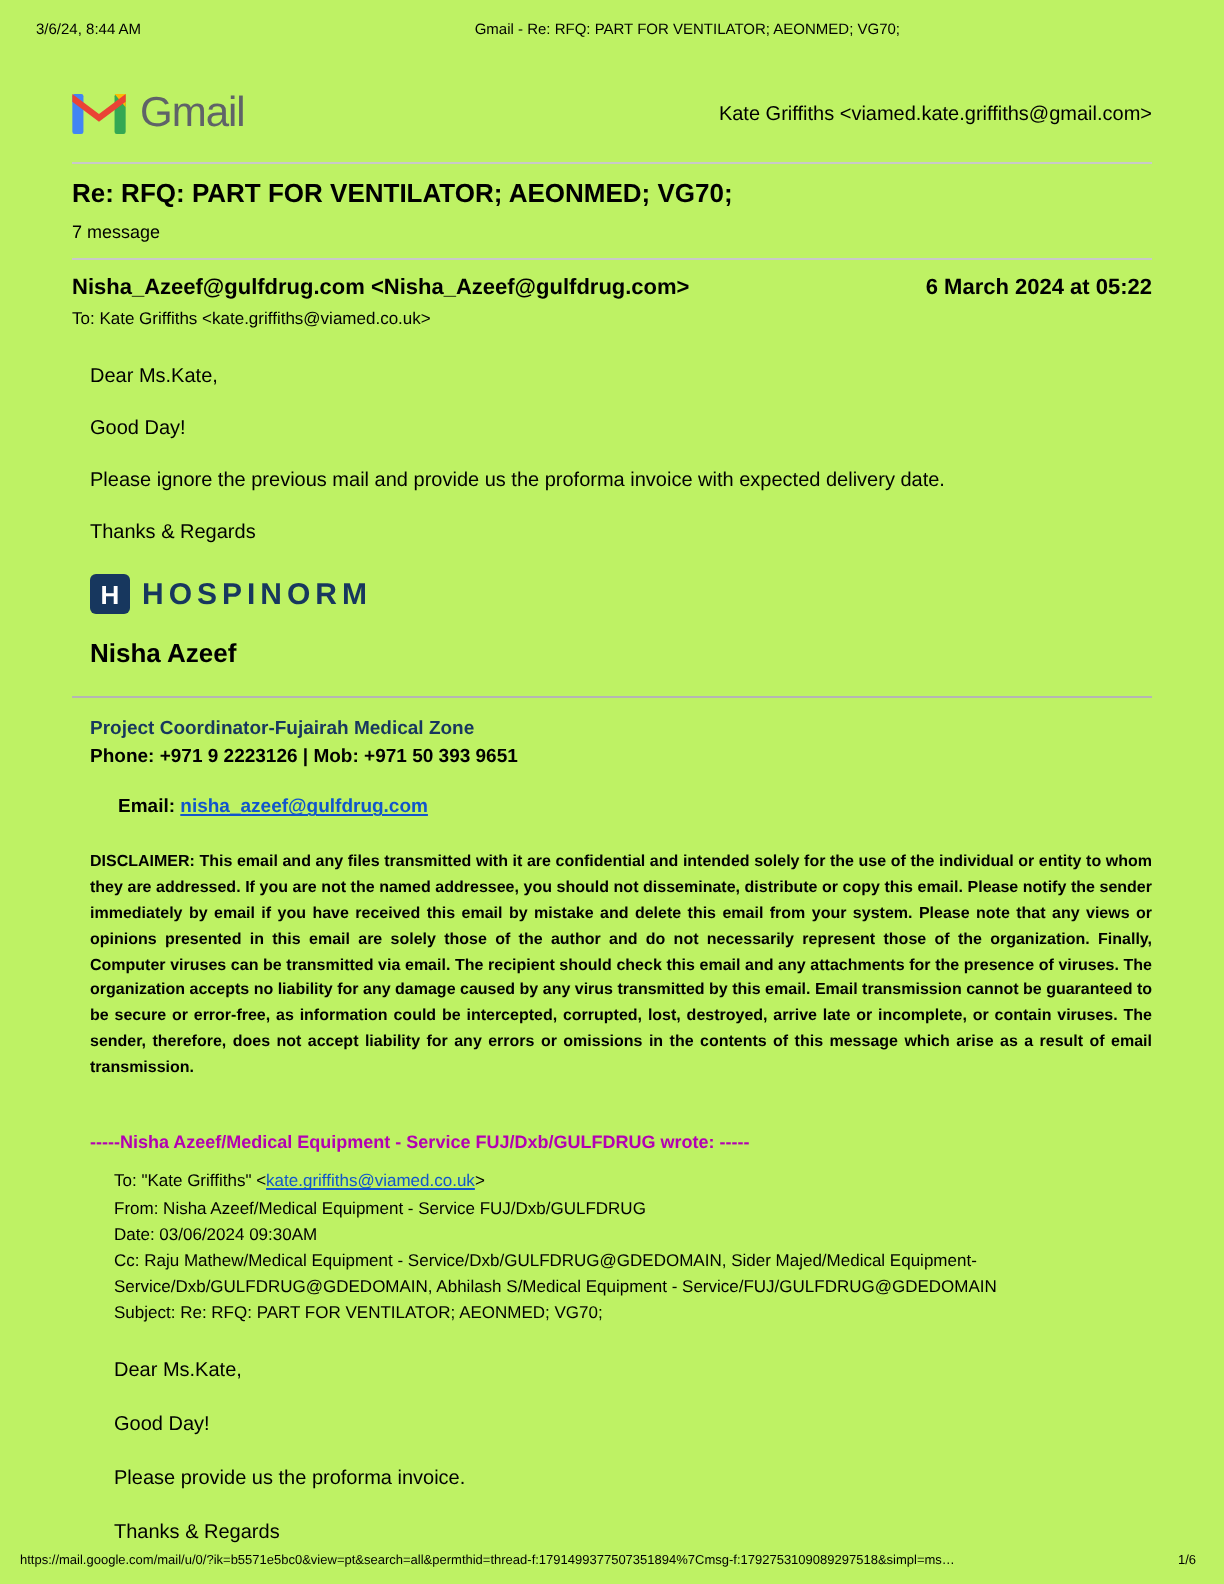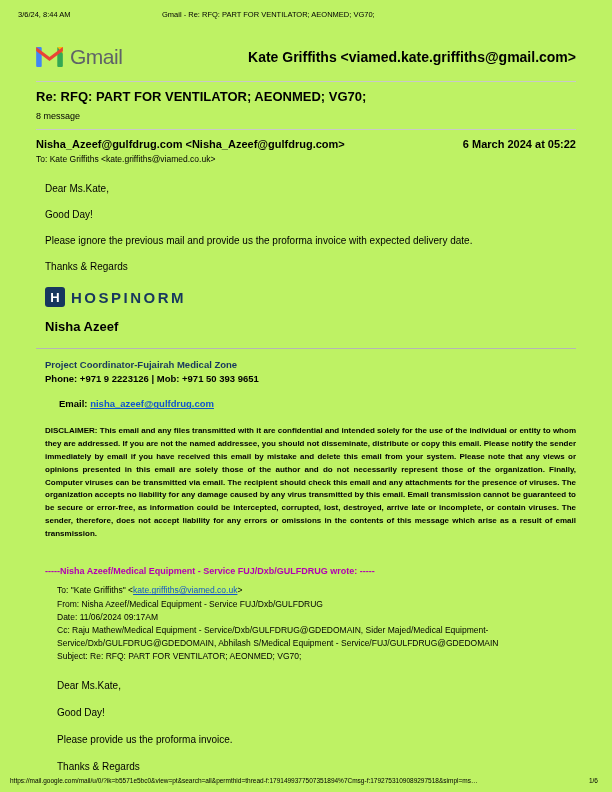--- a/index.html
+++ b/index.html
@@ -3,30 +3,30 @@
 <meta charset="utf-8">
 <style>
   * { box-sizing: border-box; margin: 0; padding: 0; }
   html, body { background: #ffffff; }
   body { font-family: "Liberation Sans", sans-serif; color: #000; }
   .page { position: relative; width: 612px; height: 792px; background: #bef264; overflow: hidden; }
 
   
   .print-header { position: absolute; top: 10px; left: 18px; right: 18px; display: flex; font-size: 7.5px; color: #000; }
   .ph-left { flex: 1; text-align: left; }
-  .ph-center { flex: 2; text-align: left; }
+  .ph-center { flex: 2; text-align: right; }
   .ph-right { flex: 1; }
   .print-footer { position: absolute; bottom: 8px; left: 10px; right: 14px; display: flex; justify-content: space-between; font-size: 6.5px; color: #000; }
 
   .content { margin: 0 36px; padding-top: 40px; }
 
   .masthead { display: flex; justify-content: space-between; align-items: center; height: 34px; }
   .gmail-logo { display: flex; align-items: center; gap: 7px; }
   .gmail-word { font-size: 21px; color: #5f6368; letter-spacing: -0.5px; }
-  .account { font-size: 14px; font-weight: bold; padding-left: 32px; }
+  .account { font-size: 10px; font-weight: normal; padding-left: 32px; }
 
   .rule { border: none; border-top: 1px solid #c9c9c9; margin: 7px 0; }
 
   .subject { font-size: 13px; font-weight: bold; margin-top: 6px; }
   .msgcount { font-size: 9px; margin-top: 7px; margin-bottom: 8px; }
 
   .hdr { font-size: 8.5px; line-height: 1.45; }
   .from-row { display: flex; justify-content: space-between; font-size: 11px; font-weight: bold; margin-top: 8px; margin-bottom: 3px; }
 
   .msg-body { padding-left: 9px; margin-top: 18px; }
@@ -76,21 +76,21 @@
           <path d="M0,0 L12,9 L24,0 L24,3.5 L12,12.5 L0,3.5 Z" fill="#EA4335"></path>
         </svg>
         <span class="gmail-word">Gmail</span>
       </div>
       <div class="account">Kate Griffiths &lt;viamed.kate.griffiths@gmail.com&gt;</div>
     </div>
 
     <hr class="rule">
 
     <div class="subject">Re: RFQ: PART FOR VENTILATOR; AEONMED; VG70;</div>
-    <div class="msgcount">8 message</div>
+    <div class="msgcount">7 message</div>
 
     <hr class="rule">
 
     <div>
       <div class="from-row">
         <span>Nisha_Azeef@gulfdrug.com &lt;Nisha_Azeef@gulfdrug.com&gt;</span>
         <span>6 March 2024 at 05:22</span>
       </div>
       <div class="hdr">To: Kate Griffiths &lt;kate.griffiths@viamed.co.uk&gt;</div>
     </div>
@@ -120,21 +120,21 @@
       <span>DISCLAIMER:</span><span> This email and any files transmitted with it are confidential and intended solely for the use of the individual or entity to whom they are addressed. If you are not the named addressee, you should not disseminate, distribute or copy this email.  Please notify the sender immediately by email if you have received this email by mistake and delete this email from your system.  Please note that any views or opinions presented in this email are solely those of the author and do not necessarily represent those of the organization. Finally, Computer viruses can be transmitted via email. The recipient should check this email and any attachments for the presence of viruses. The organization accepts no liability for any damage caused by any virus transmitted by this email.  Email transmission cannot be guaranteed to be secure or error-free, as information could be intercepted, corrupted, lost, destroyed, arrive late or incomplete, or contain viruses. The sender, therefore, does not accept liability for any errors or omissions in the contents of this message which arise as a result of email transmission.</span>
     </div>
 
     <div class="quoted">
       <div class="q-head">-----Nisha Azeef/Medical Equipment - Service FUJ/Dxb/GULFDRUG wrote: -----</div>
       <div class="q-detail">
         <div>
           <span>To: "Kate Griffiths" &lt;</span><a class="lnk" href="#">kate.griffiths@viamed.co.uk</a><span>&gt;</span>
         </div>
         <div>From: Nisha Azeef/Medical Equipment - Service FUJ/Dxb/GULFDRUG</div>
-        <div>Date: 11/06/2024 09:17AM</div>
+        <div>Date: 03/06/2024 09:30AM</div>
         <div>Cc: Raju Mathew/Medical Equipment - Service/Dxb/GULFDRUG@GDEDOMAIN, Sider Majed/Medical Equipment-Service/Dxb/GULFDRUG@GDEDOMAIN, Abhilash S/Medical Equipment - Service/FUJ/GULFDRUG@GDEDOMAIN</div>
         <div>Subject: Re: RFQ: PART FOR VENTILATOR; AEONMED; VG70;</div>
       </div>
       <div class="q-body">
         <p>Dear Ms.Kate,</p>
         <p>Good Day!</p>
         <p>Please provide us the proforma invoice.</p>
         <p>Thanks &amp; Regards</p>
       </div>
     </div>

